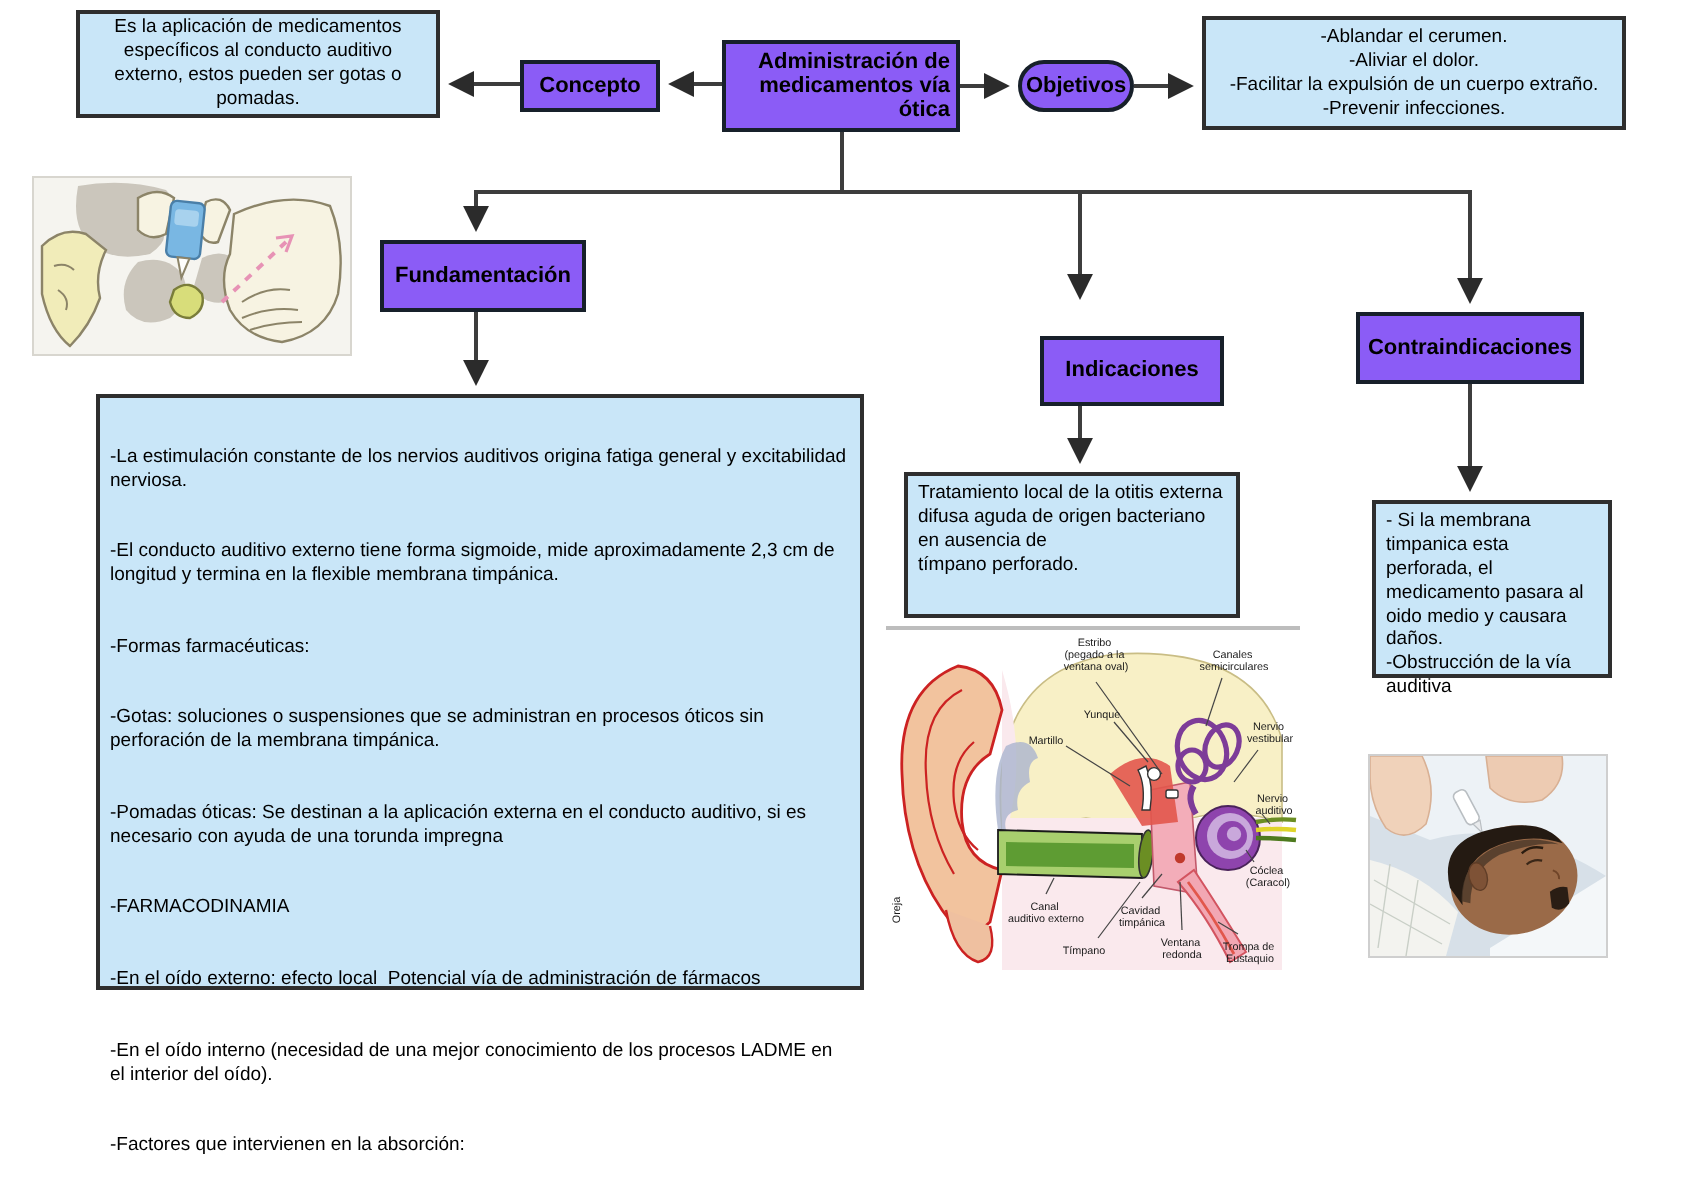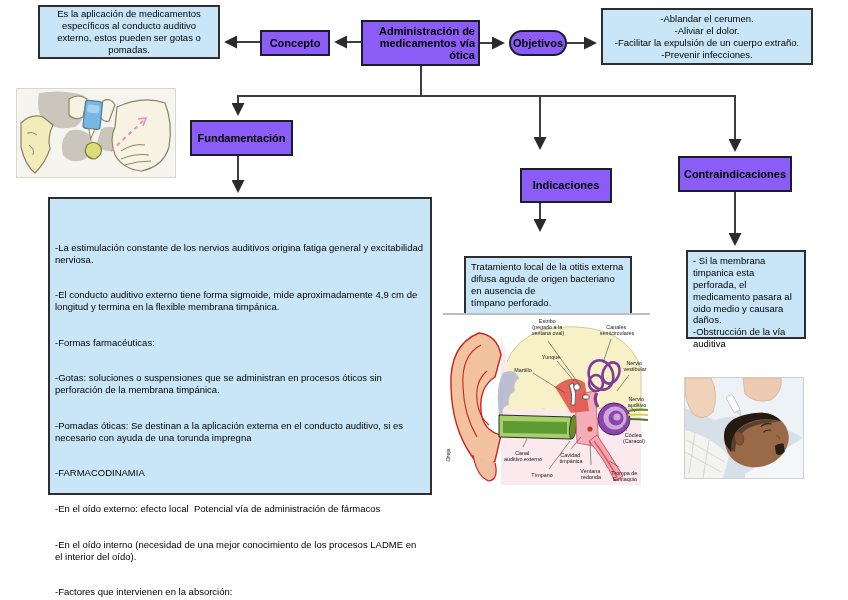--- a/index.html
+++ b/index.html
@@ -17,22 +17,22 @@
             font-size:9.5px;line-height:1.25;padding:3px 5px;white-space:pre-wrap;}
   .centered{text-align:center;display:flex;align-items:center;justify-content:center;}
   #node-main{left:361px;top:20px;width:119px;height:46px;}
   #node-concepto{left:260px;top:30px;width:70px;height:26px;}
   #node-objetivos{left:509px;top:30px;width:58px;height:26px;border-radius:13px;}
   #node-fundamentacion{left:190px;top:120px;width:103px;height:36px;}
   #node-indicaciones{left:503px;top:168px;width:92px;height:35px;margin-left:17px;}
   #node-contraindicaciones{left:678px;top:156px;width:114px;height:36px;}
   #box-concepto-def{left:38px;top:5px;width:182px;height:54px;}
   #box-objetivos{left:601px;top:8px;width:212px;height:57px;text-align:center;}
-  #box-fundamentacion{left:48px;top:197px;width:384px;height:298px;padding:19px 5px;}
-  #box-indicaciones{left:464px;top:236px;width:168px;height:73px;margin-top:20px;}
+  #box-fundamentacion{left:48px;top:197px;width:384px;height:298px;padding:0 5px;}
+  #box-indicaciones{left:452px;top:236px;width:168px;height:73px;}
   #box-contraindicaciones{left:686px;top:250px;width:120px;height:89px;}
   .fline{white-space:pre-wrap;}
   
   #img-sketch{left:16px;top:88px;width:160px;height:90px;z-index:2;border:1px solid #d8d6cf;background:#F5F4EF;}
   #img-anatomy{left:443px;top:313px;width:207px;height:184px;z-index:2;border-top:2px solid #bdbdbd;background:#ffffff;}
   #img-photo{left:684px;top:377px;width:120px;height:102px;z-index:2;border:1px solid #cfcfcf;background:#D7E0E8;}
   svg{display:block;}
   .anat-label{font-size:5.4px;fill:#1a1a1a;}
 </style>
 </head>
@@ -73,21 +73,21 @@
 -Facilitar la expulsión de un cuerpo extraño.
 -Prevenir infecciones.</div>
 <div id="box-indicaciones" class="abs lightbox">Tratamiento local de la otitis externa difusa aguda de origen bacteriano
 en ausencia de
 tímpano perforado.</div>
 <div id="box-contraindicaciones" class="abs lightbox">- Si la membrana timpanica esta perforada, el medicamento pasara al oido medio y causara daños.
 -Obstrucción de la vía auditiva</div>
 
 <div id="box-fundamentacion" class="abs lightbox">
   <div class="fline">-La estimulación constante de los nervios auditivos origina fatiga general y excitabilidad nerviosa.</div>
-  <div class="fline">-El conducto auditivo externo tiene forma sigmoide, mide aproximadamente 4,9 cm de longitud y termina en la flexible membrana timpánica.</div>
+  <div class="fline">-El conducto auditivo externo tiene forma sigmoide, mide aproximadamente 2,3 cm de longitud y termina en la flexible membrana timpánica.</div>
   <div class="fline">-Formas farmacéuticas:</div>
   <div class="fline">-Gotas: soluciones o suspensiones que se administran en procesos óticos sin perforación de la membrana timpánica.</div>
   <div class="fline">-Pomadas óticas: Se destinan a la aplicación externa en el conducto auditivo, si es necesario con ayuda de una torunda impregna</div>
   <div class="fline">-FARMACODINAMIA</div>
   <div class="fline">-En el oído externo: efecto local  Potencial vía de administración de fármacos</div>
   <div class="fline">-En el oído interno (necesidad de una mejor conocimiento de los procesos LADME en el interior del oído).</div>
   <div class="fline">-Factores que intervienen en la absorción:</div>
   
   
   

